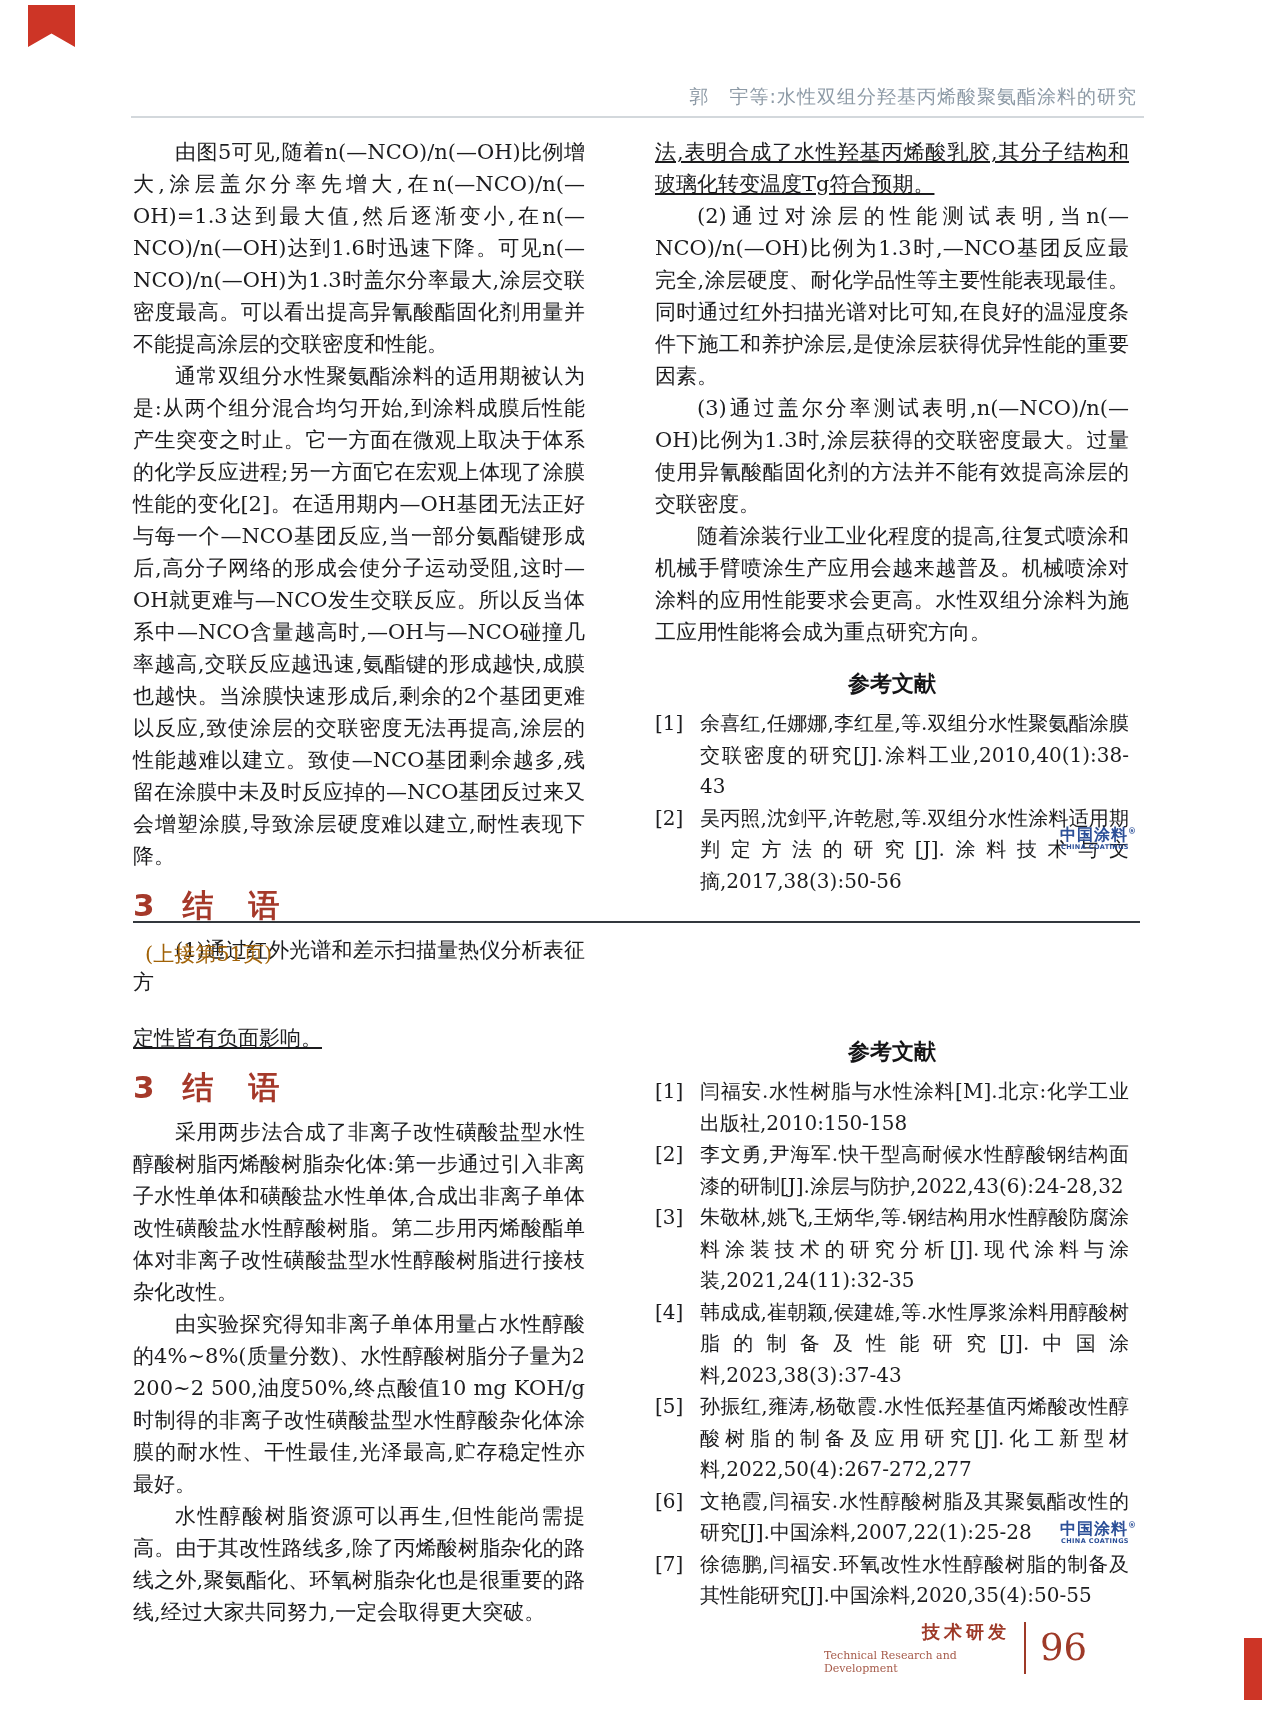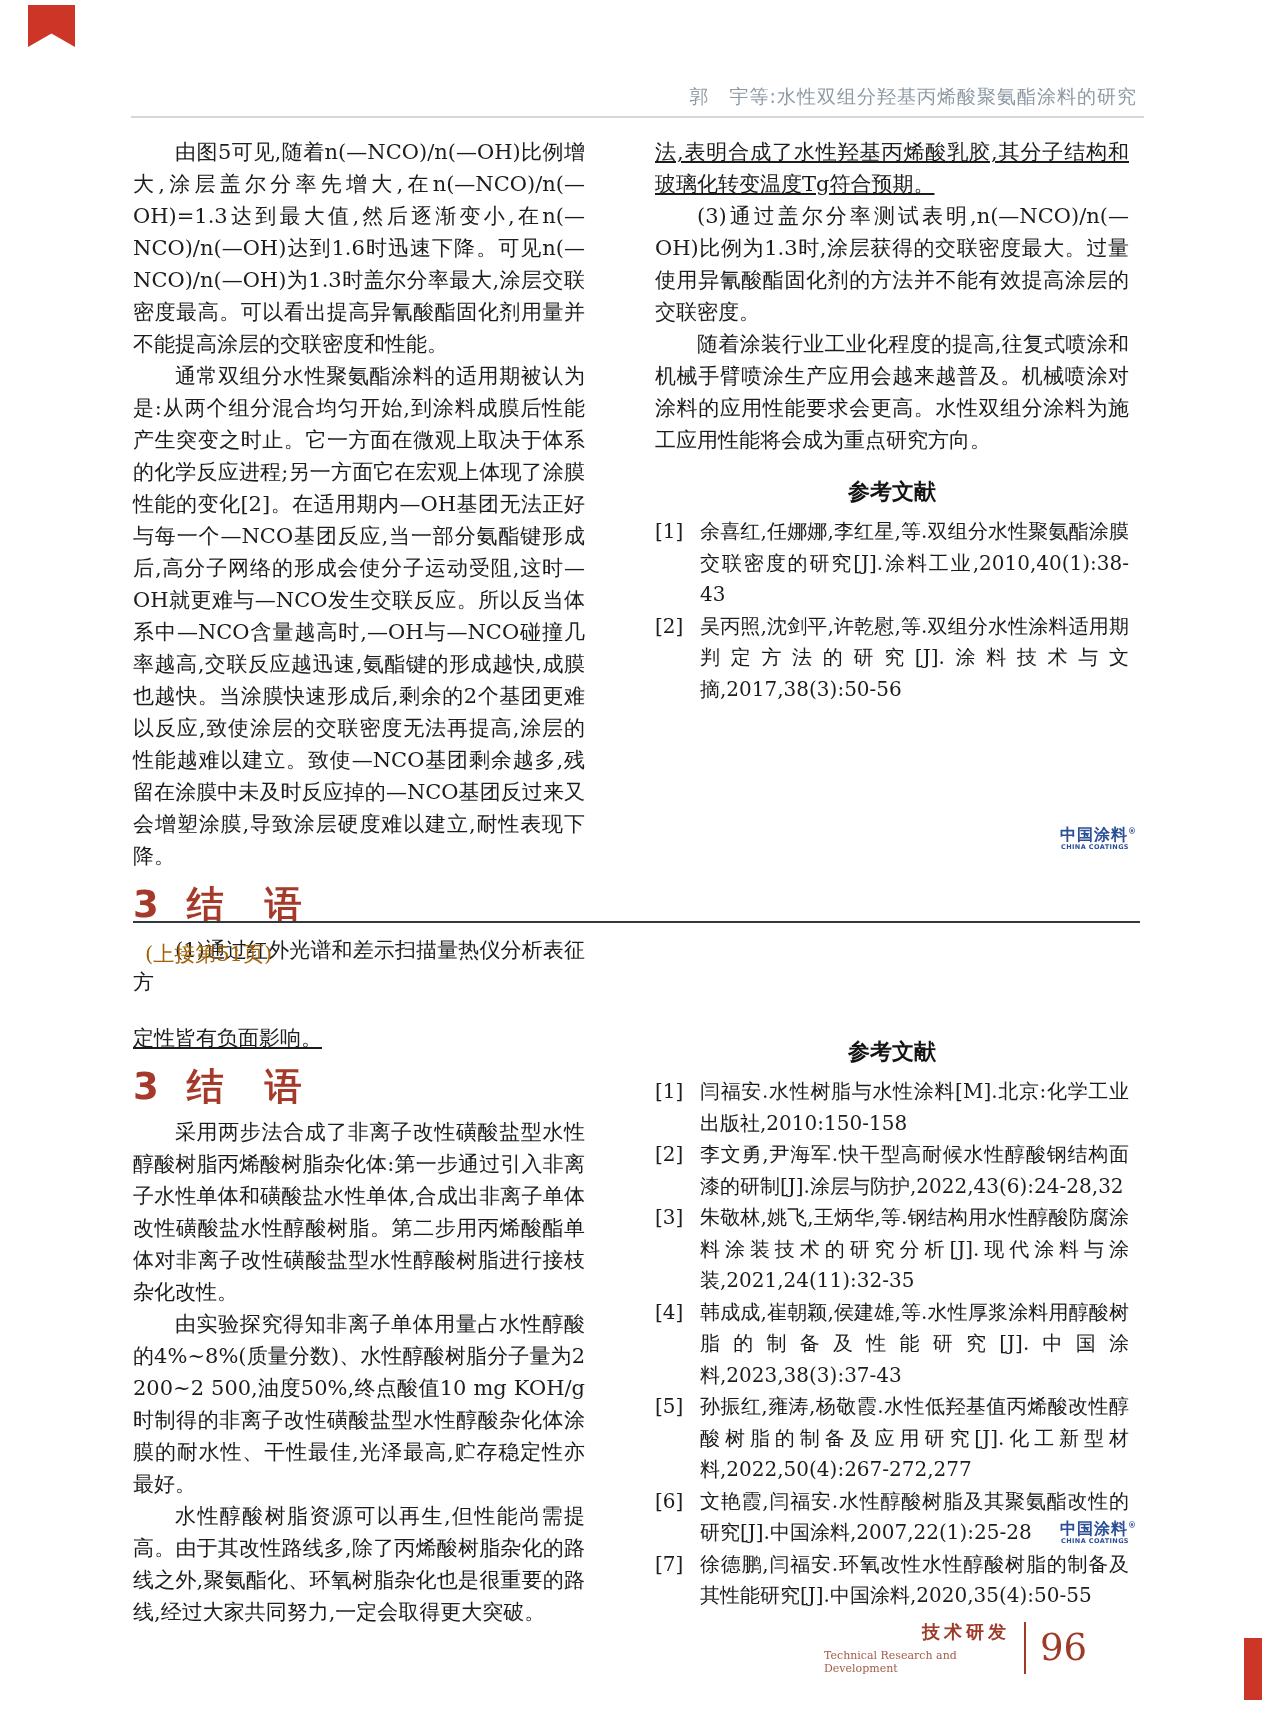--- a/index.html
+++ b/index.html
@@ -37,21 +37,21 @@
   .col-a1-left{left:133px;top:136px;}
   .col-a1-right{left:655px;top:136px;width:474px;}
   .col-a2-left{left:133px;top:1022px;}
   .col-a2-right{left:655px;top:1016px;width:474px;}
   .para{margin:0;text-indent:2em;}
   .para.noindent{text-indent:0;text-decoration:underline;}
   
   .section-heading{
     margin:16px 0 12px 0;
     font-family:"DejaVu Sans","Liberation Sans",sans-serif;
-    font-weight:bold;color:#a5392a;font-size:37px;line-height:34px;
+    font-weight:bold;color:#a5392a;font-size:31px;line-height:34px;
     text-indent:0;
   }
   .sec-num{margin-right:28px;}
   .sec-title{letter-spacing:2px;}
   
   .refs-title{
     margin:20px 0 8px 0;text-align:center;
     font-family:"DejaVu Sans","Liberation Sans",sans-serif;
     font-weight:bold;font-size:22px;color:#141416;
   }
@@ -116,20 +116,21 @@
       </div>
     <div class="section-heading">
       <span class="sec-num">3</span><span class="sec-title">结　语</span>
     </div>
     <p class="para">(1)通过红外光谱和差示扫描量热仪分析表征方</p>
   </div>
 
   <div class="col col-a1-right">
     <p class="para noindent">法,表明合成了水性羟基丙烯酸乳胶,其分子结构和玻璃化转变温度Tg符合预期。</p>
     <div>
+        <p class="para">(2)通过对涂层的性能测试表明,当n(—NCO)/n(—OH)比例为1.3时,—NCO基团反应最完全,涂层硬度、耐化学品性等主要性能表现最佳。同时通过红外扫描光谱对比可知,在良好的温湿度条件下施工和养护涂层,是使涂层获得优异性能的重要因素。</p>
         <p class="para">(3)通过盖尔分率测试表明,n(—NCO)/n(—OH)比例为1.3时,涂层获得的交联密度最大。过量使用异氰酸酯固化剂的方法并不能有效提高涂层的交联密度。</p>
         <p class="para">随着涂装行业工业化程度的提高,往复式喷涂和机械手臂喷涂生产应用会越来越普及。机械喷涂对涂料的应用性能要求会更高。水性双组分涂料为施工应用性能将会成为重点研究方向。</p>
       </div>
     <div class="refs-title">参考文献</div>
     <div class="refs">
         <div class="ref">
           <span class="ref-num">[1]</span>
           <span class="ref-text">余喜红,任娜娜,李红星,等.双组分水性聚氨酯涂膜交联密度的研究[J].涂料工业,2010,40(1):38-43</span>
         </div>
         <div class="ref">

